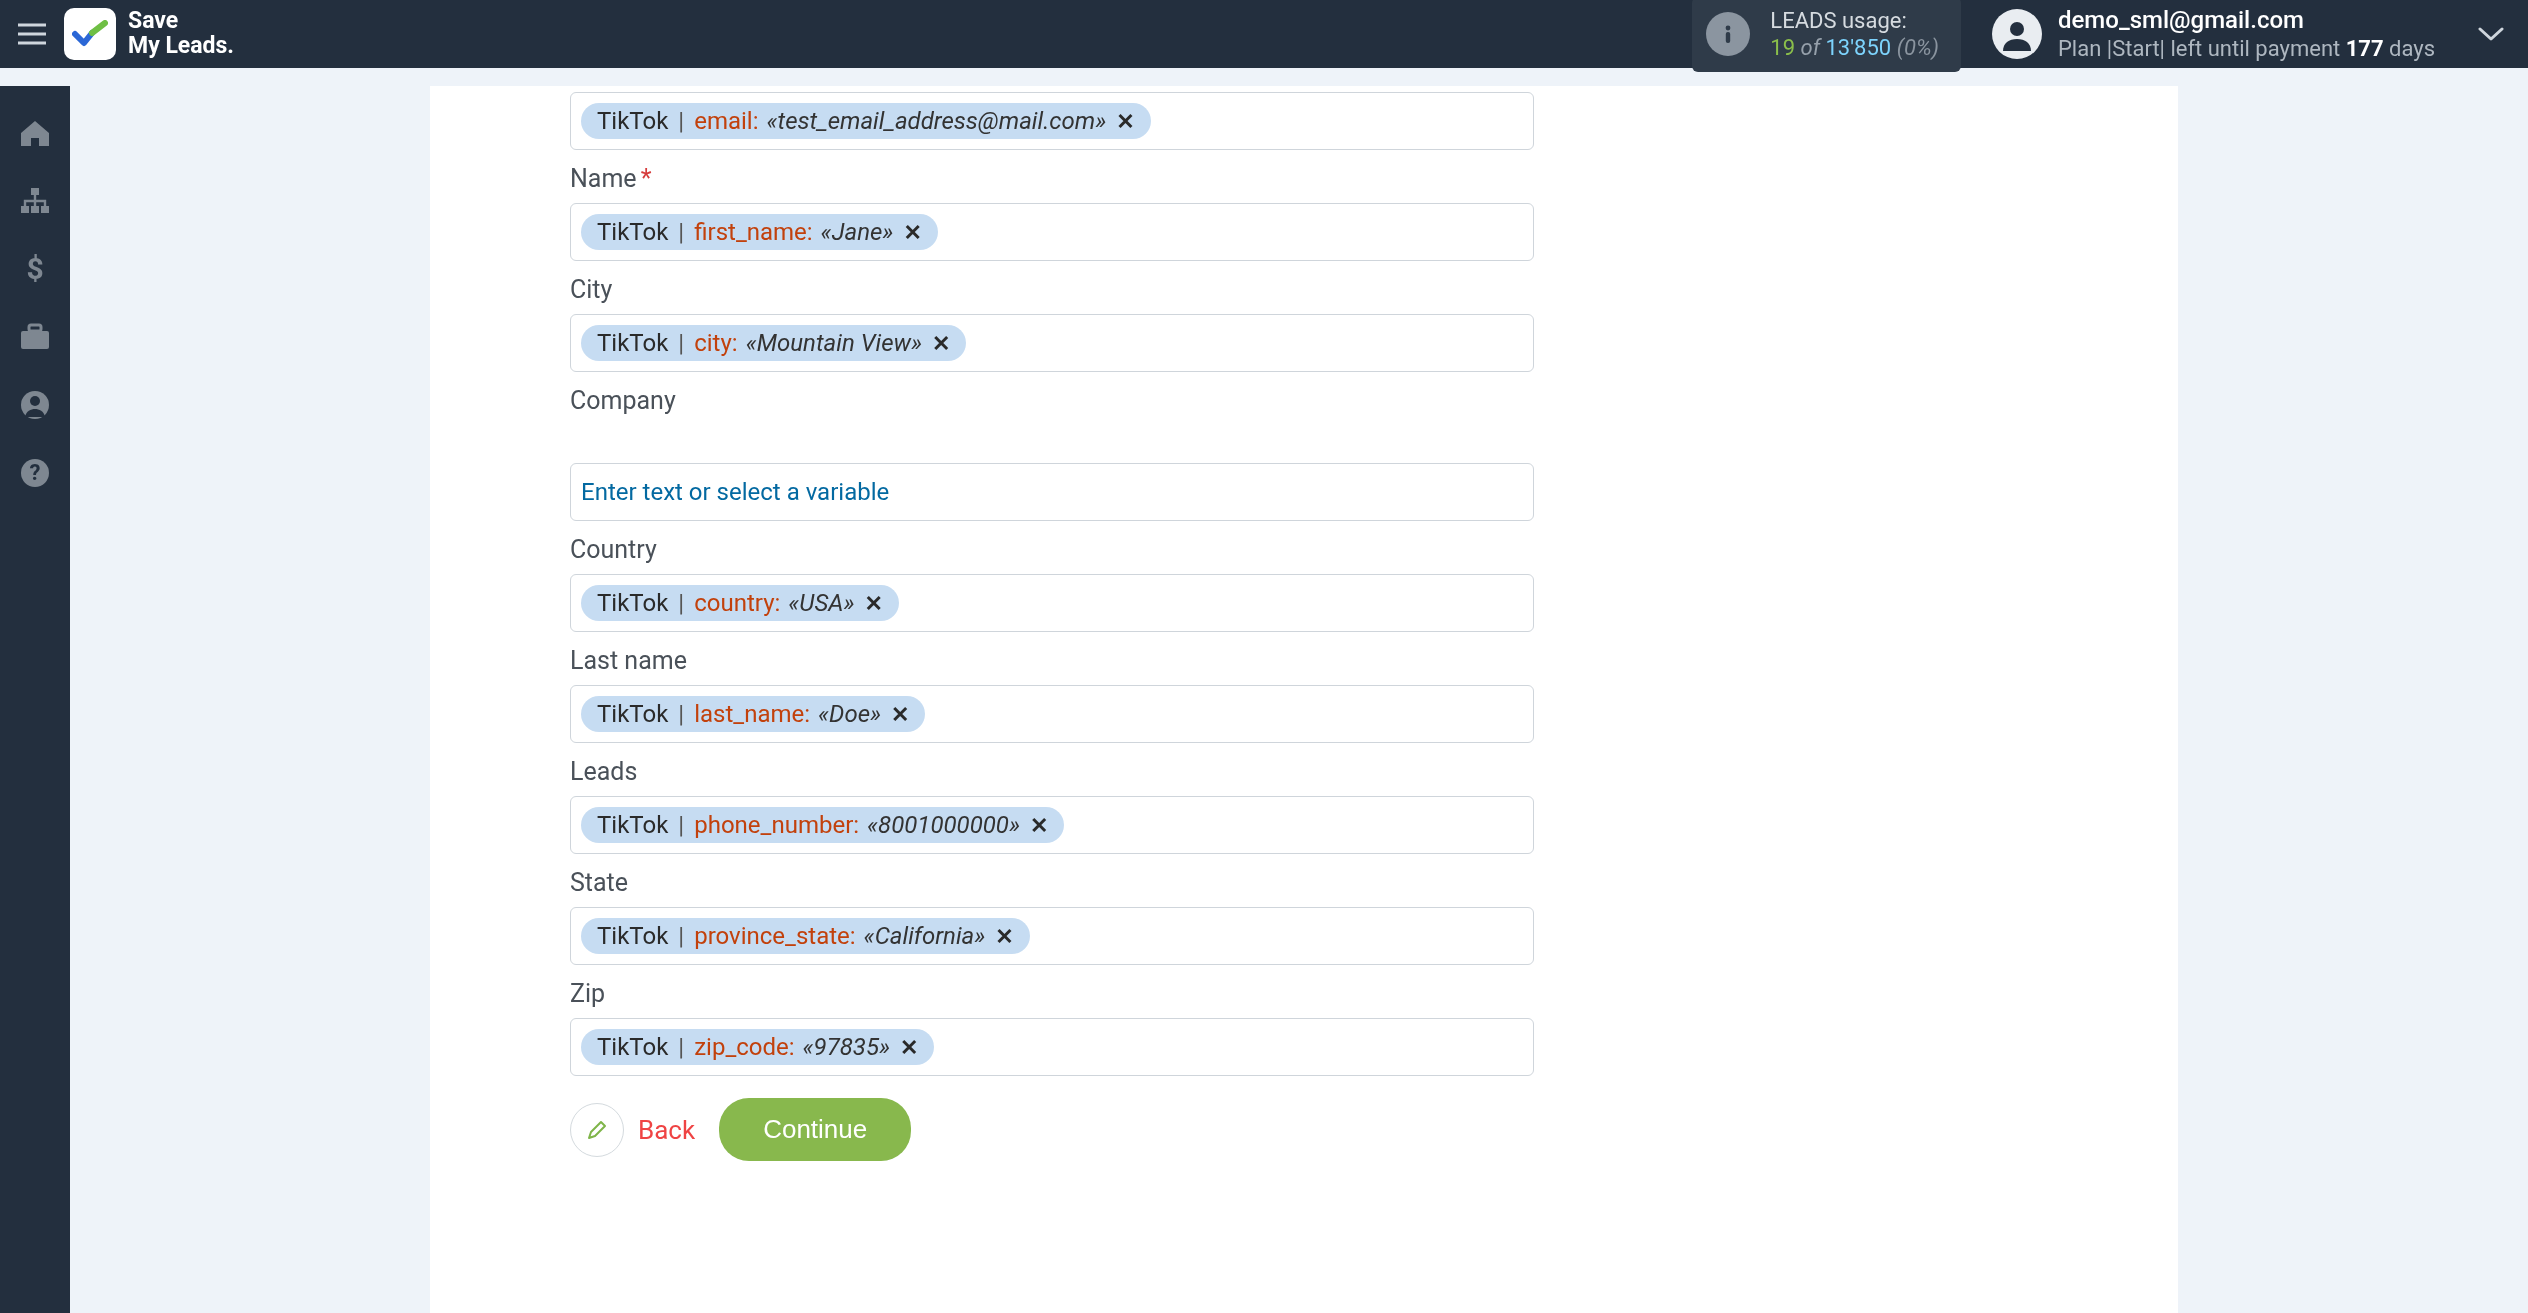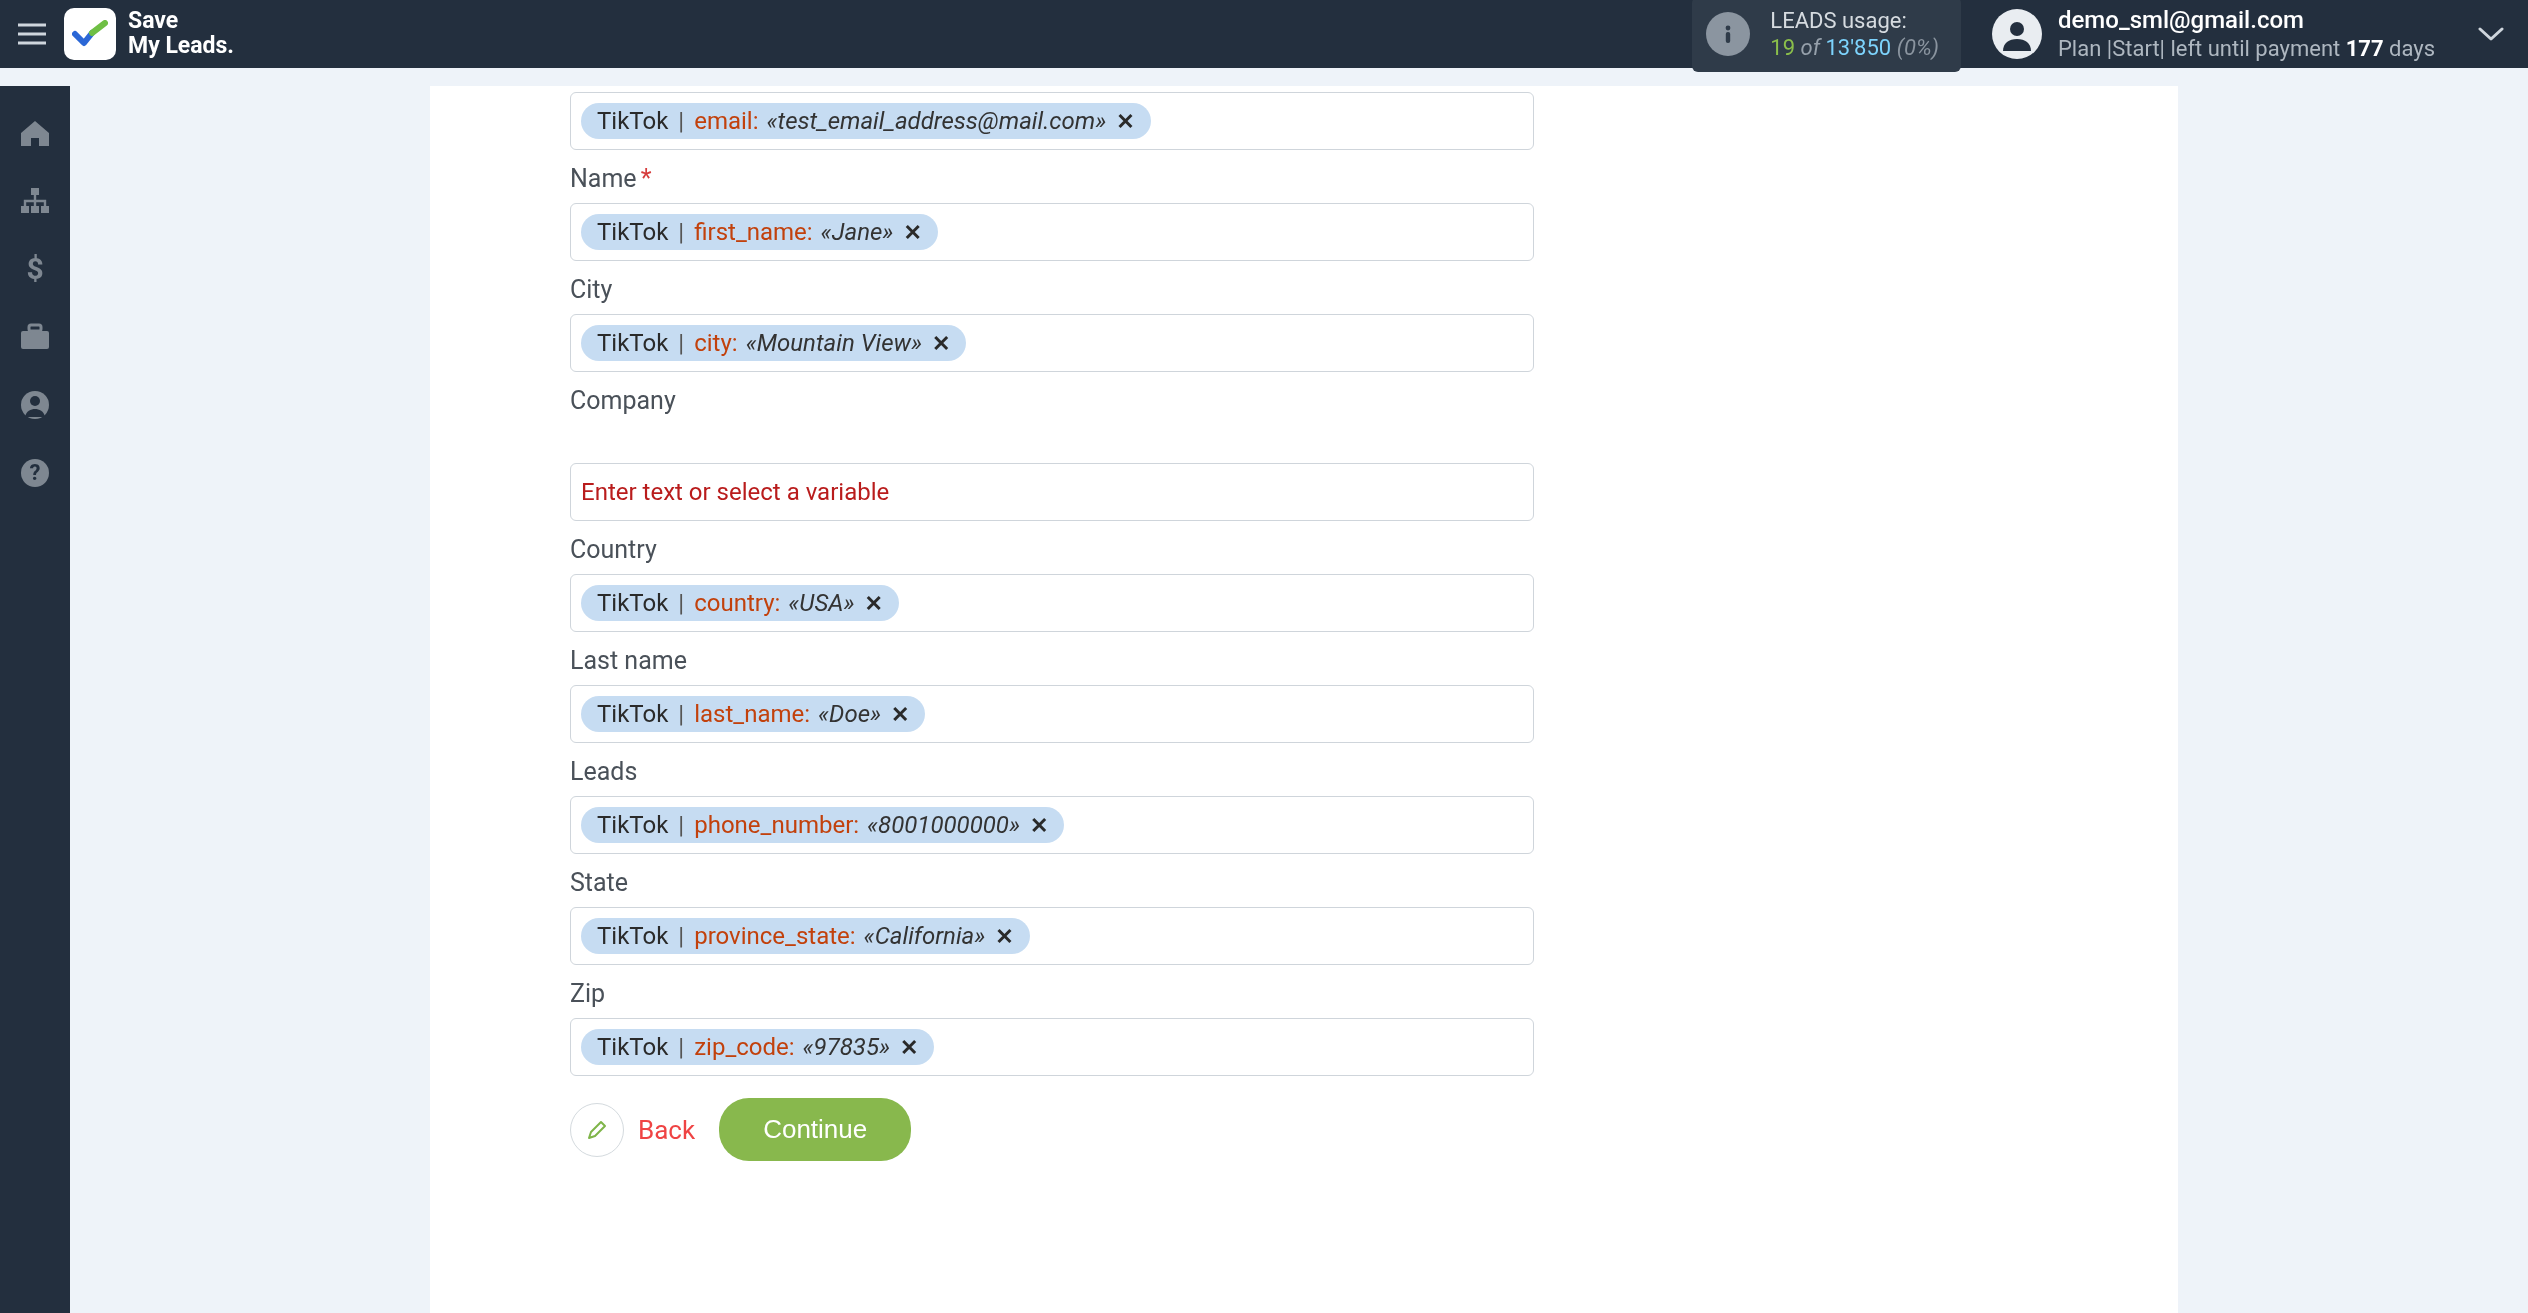--- a/index.html
+++ b/index.html
@@ -122,21 +122,21 @@
     min-height:58px;
     padding:8px 10px;
     display:flex;
     flex-wrap:wrap;
     gap:8px;
     align-items:center;
     font-size:24px;
     cursor:text;
     background:#fff;
   }
-  .field-input.placeholder { color:#b91c1c;margin-top:48px; }
+  .field-input.placeholder { color:#0369a1;margin-top:48px; }
   .chip {
     background:#c6dcf2;
     border-radius:18px;
     padding:4px 14px 4px 16px;
     display:inline-flex;
     align-items:center;
     gap:8px;
     font-size:24px;
     color:#2a2a2a;
   }

